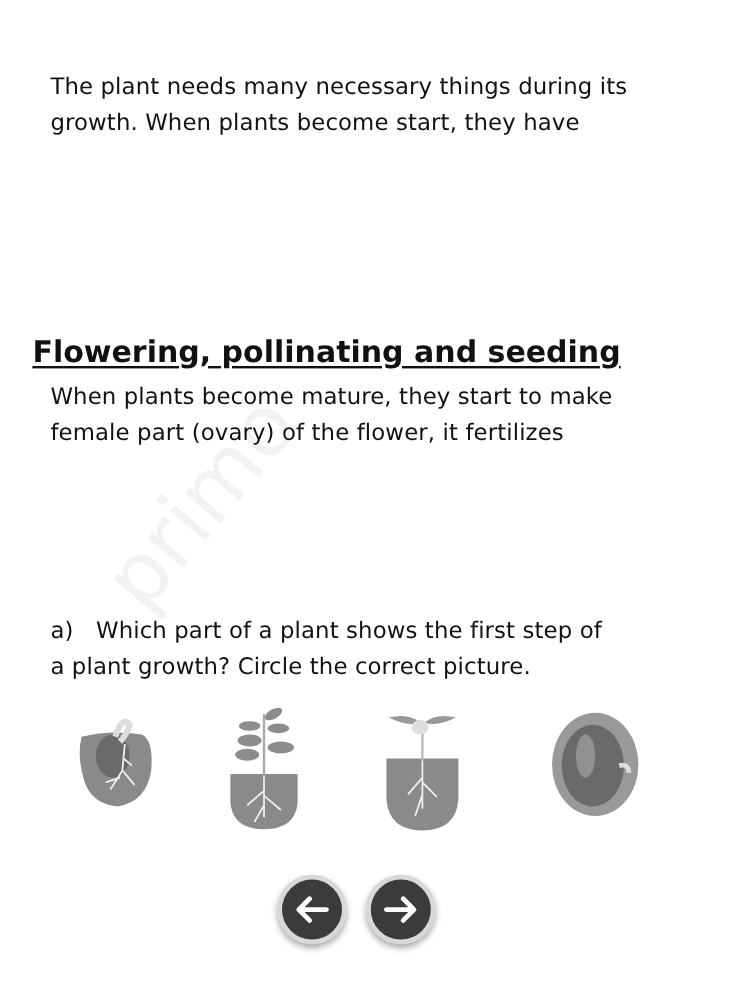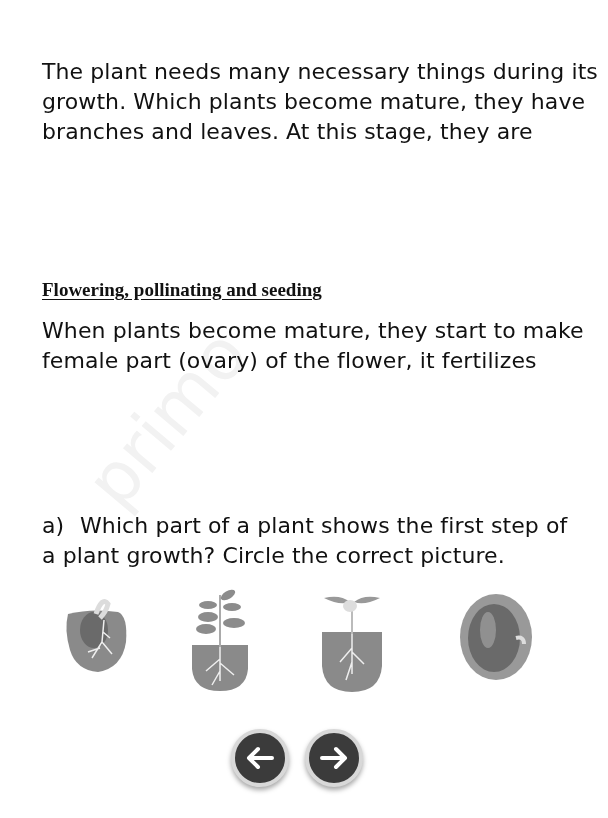--- a/index.html
+++ b/index.html
@@ -1,39 +1,38 @@
 <!DOCTYPE html>
 <html><head>
 <meta charset="utf-8">
 <style>
   html, body { margin:0; padding:0; background:#ffffff; }
   body { width:608px; height:818px; position:relative; overflow:hidden;
          font-family:"DejaVu Sans", sans-serif; color:#111; }
-  .para { position:absolute; left:42px; width:530px; font-size:22px; line-height:30px; letter-spacing:0.1px; }
+  .para { position:absolute; left:42px; width:530px; font-size:19px; line-height:30px; letter-spacing:0.1px; }
   .line { display:block; white-space:nowrap; }
   #p1 { top:57px; }
-  #heading { position:absolute; left:42px; top:279px; font-size:19px; font-weight:bold; text-decoration:underline; text-underline-offset:3px; white-space:nowrap;font-family:Liberation Serif, serif; }
+  #heading { position:absolute; left:27px; top:279px; font-size:25px; font-weight:bold; text-decoration:underline; text-underline-offset:3px; white-space:nowrap; }
   #p2 { top:316px; }
   #q { top:511px; }
   .qlabel { display:inline-block; width:38px; }
   .watermark { position:absolute; left:70px; top:470px; font-size:70px; color:#f2f2f2; transform:rotate(-50deg); transform-origin:left top; z-index:0; white-space:nowrap; }
   .pic { position:absolute; }
   .navbtn { position:absolute; top:729px; width:58px; height:58px; border-radius:50%; background:#3b3b3b;
             border:4px solid #d8d8d8; box-shadow:0 3px 5px rgba(0,0,0,0.35); box-sizing:border-box;
             display:flex; align-items:center; justify-content:center; cursor:pointer; }
 </style>
 </head>
 <body>
 
 <div class="watermark">primo</div>
 
 <div id="p1" class="para">
   <span class="line">The plant needs many necessary things during its</span>
-  <span class="line">growth. Which plants become mature, they have</span>
-  <span class="line">branches and leaves. At this stage, they are</span>
+  <span class="line">growth. When plants become start, they have</span>
 </div>
 
 <div id="heading">Flowering, pollinating and seeding</div>
 
 <div id="p2" class="para">
   <span class="line">When plants become mature, they start to make</span>
   <span class="line">female part (ovary) of the flower, it fertilizes</span>
 </div>
 
 <div id="q" class="para">

